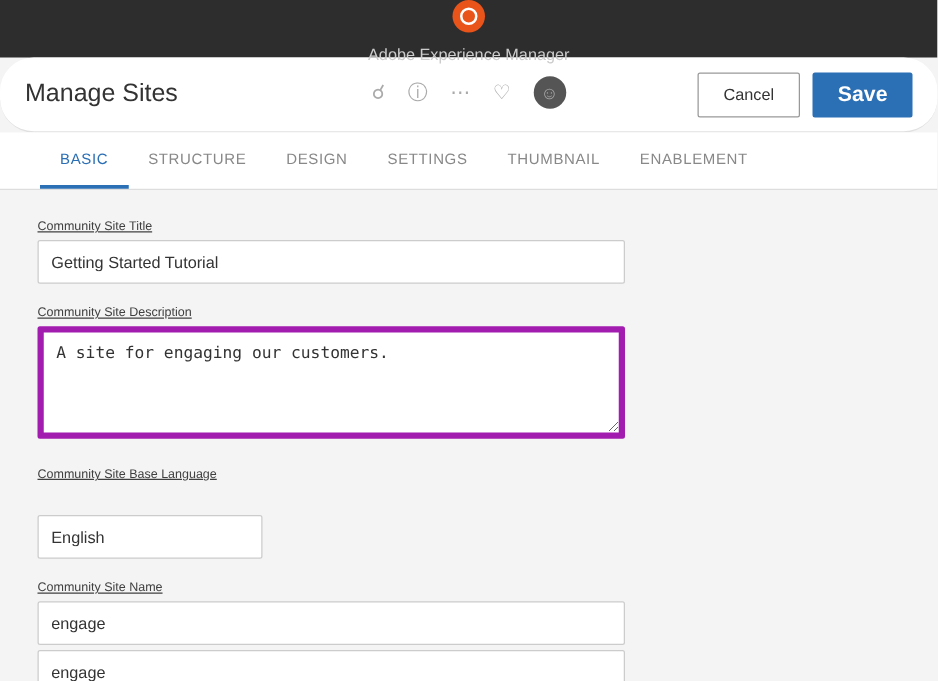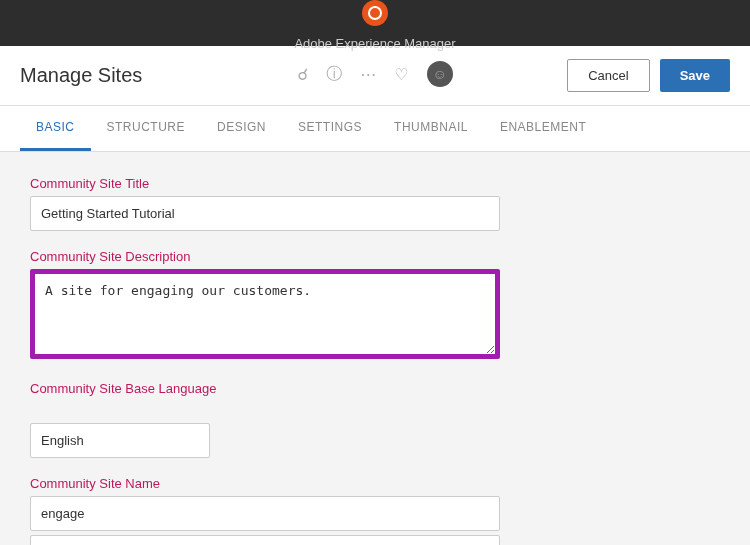--- a/index.html
+++ b/index.html
@@ -61,20 +61,21 @@
 
     
     .page-header {
       background: #fff;
       height: 60px;
       display: flex;
       align-items: center;
       justify-content: space-between;
       padding: 0 20px;
       border-bottom: 1px solid #e0e0e0;
+      border-radius: 27px;
     }
     .page-title {
       font-size: 20px;
       font-weight: 300;
       color: #333;
     }
     .header-actions {
       display: flex;
       gap: 10px;
     }
@@ -85,31 +86,31 @@
       color: #333;
       font-size: 13px;
       cursor: pointer;
       border-radius: 2px;
     }
     .btn-save {
       padding: 8px 20px;
       border: none;
       background: #2b6fb5;
       color: #fff;
-      font-size: 13px;
+      font-size: 17px;
       cursor: pointer;
       border-radius: 2px;
       font-weight: 600;
     }
 
     
     .tab-nav {
       background: #fff;
       display: flex;
-      padding: 0 20px;
+      padding: 0 32px;
       border-bottom: 1px solid #ddd;
       gap: 0;
     }
     .tab-item {
       padding: 14px 16px;
       font-size: 12px;
       color: #888;
       cursor: pointer;
       text-transform: uppercase;
       letter-spacing: 0.5px;
@@ -126,24 +127,25 @@
       background: #f4f4f4;
       padding: 24px 30px;
       height: calc(545px - 46px - 60px - 46px);
       overflow-y: auto;
     }
 
     .form-group {
       margin-bottom: 18px;
     }
     .form-label {
-      font-size: 13px;
-      color: #be185d;
+      font-size: 10px;
+      color: #404040;
       margin-bottom: 5px;
       display: block;
+      text-decoration: underline;
     }
     .form-input {
       width: 100%;
       max-width: 470px;
       padding: 9px 10px;
       border: 1px solid #ccc;
       background: #fff;
       font-size: 13px;
       color: #333;
       border-radius: 2px;

